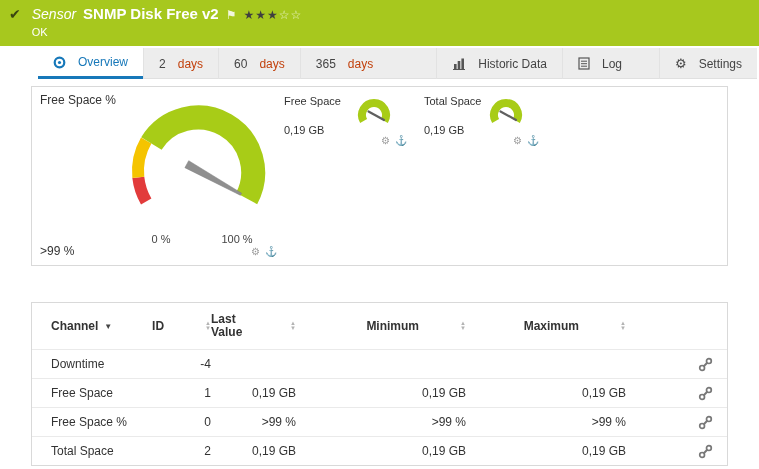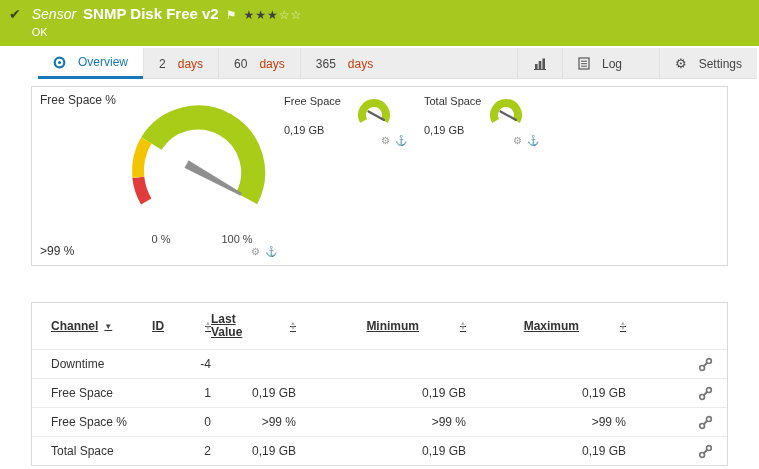--- a/index.html
+++ b/index.html
@@ -45,21 +45,21 @@
   .mini-svg { position:absolute; top:10px; }
   .m1l { left:252px; } .m1v { left:252px; } .m1g { left:320px; }
   .gi-m1 { left:344px; top:48px; }
   .m2l { left:392px; } .m2v { left:392px; } .m2g { left:452px; }
   .gi-m2 { left:476px; top:48px; }
 
   
   .tablepanel { margin:36px 31px 0 31px; background:#fff; border:1px solid #d9d9d9; }
   .thead, .trow { display:grid; grid-template-columns:120px 40px 85px 170px 160px 1fr;
                   padding-left:19px; align-items:center; }
-  .thead { height:46px; font-size:12px; font-weight:bold; color:#333;text-decoration:underline; }
+  .thead { height:46px; font-size:12px; font-weight:bold; color:#333; }
   .hd { display:flex; align-items:center; }
   .hd.right { justify-content:flex-end; text-align:right;gap:36px; }
   .wrap { display:inline-block; max-width:42px; text-align:left; line-height:13px; }
   .sort { display:inline-flex; flex-direction:column; margin-left:5px;
           color:#b3b3b3; font-size:6px; line-height:5px; cursor:pointer; }
   .sort span { font-style:normal; }
   .caret { font-size:8px; color:#444; margin-left:6px; cursor:pointer; }
   .trow { height:29px; font-size:12px; color:#333; border-top:1px solid #eaeaea; }
   .td.num { text-align:right; }
   .td.icon { display:flex; justify-content:flex-end; padding-right:14px; }
@@ -103,20 +103,21 @@
     <span class="unit">days</span>
   </div>
   <div class="tspacer"></div>
   <div class="tab">
     <svg width="14" height="13" viewBox="0 0 14 13">
         <path d="M1 12.5 H13" stroke="#555" stroke-width="1"></path>
         <rect x="2" y="7" width="2.6" height="5" fill="#555"></rect>
         <rect x="5.7" y="4" width="2.6" height="8" fill="#555"></rect>
         <rect x="9.4" y="1.5" width="2.6" height="10.5" fill="#555"></rect>
       </svg>
+    <span>Historic Data</span>
   </div>
   <div class="tab">
     <svg width="12" height="13" viewBox="0 0 12 13">
         <rect x="1" y="1" width="10" height="11" fill="none" stroke="#555" stroke-width="1.2"></rect>
         <path d="M3 4.2 H9 M3 6.7 H9 M3 9.2 H9" stroke="#555" stroke-width="1"></path>
       </svg>
     <span>Log</span>
   </div>
   <div class="tab settings">
     <span class="gearglyph">⚙</span>

